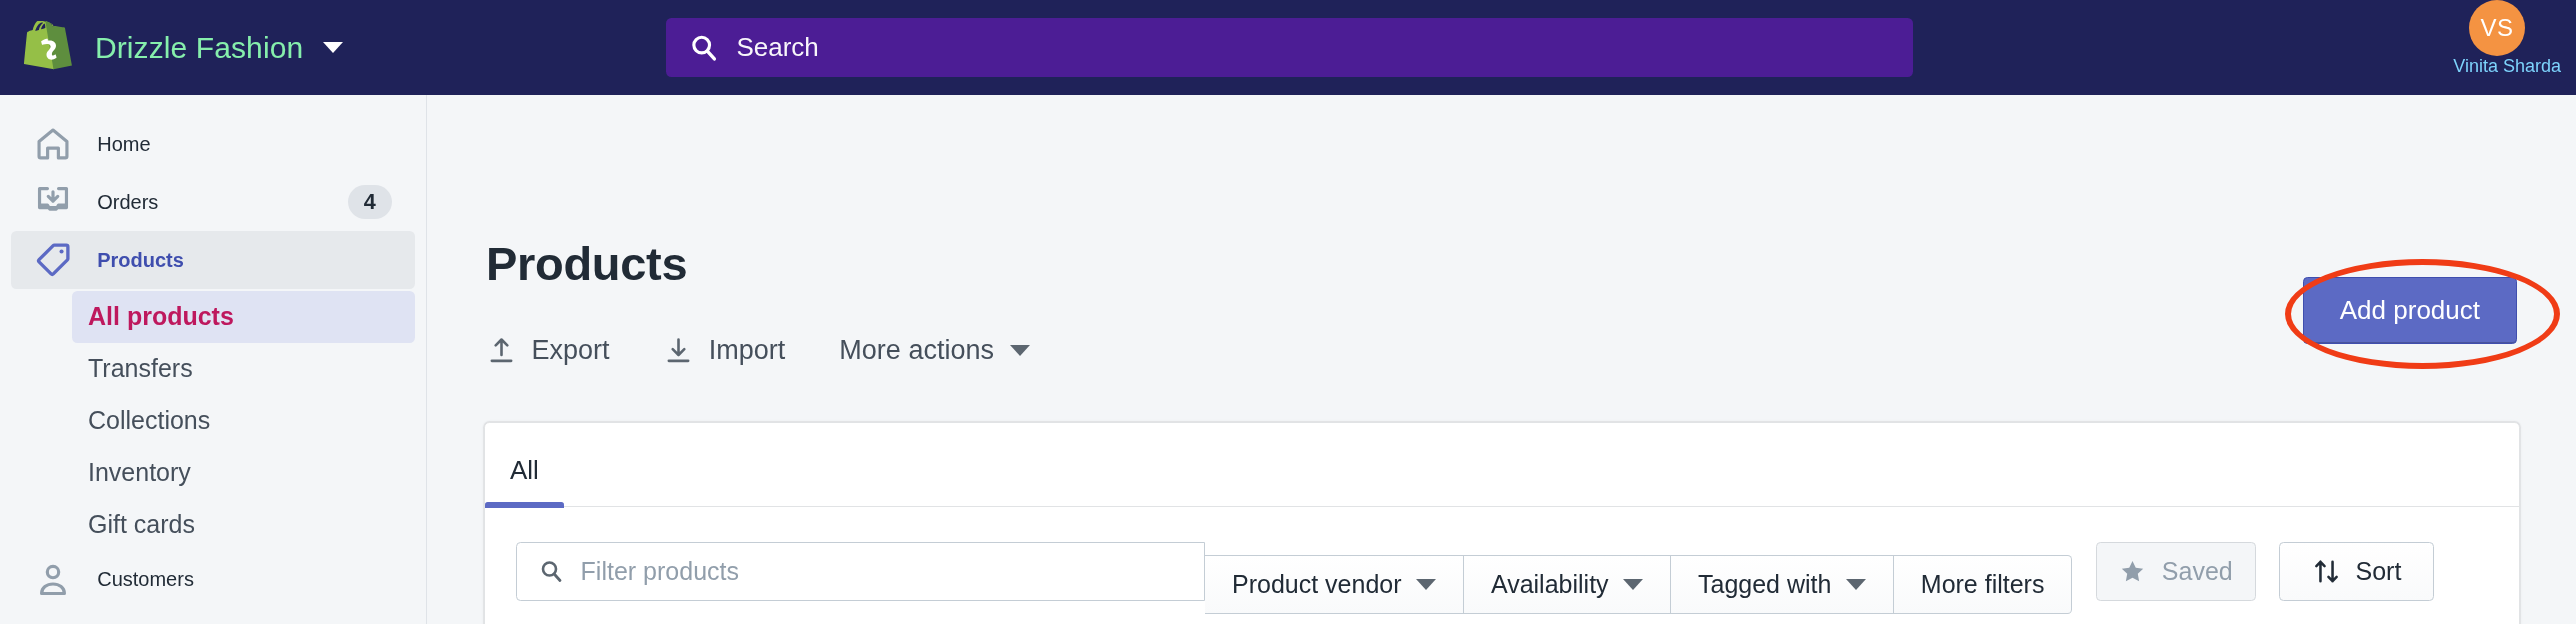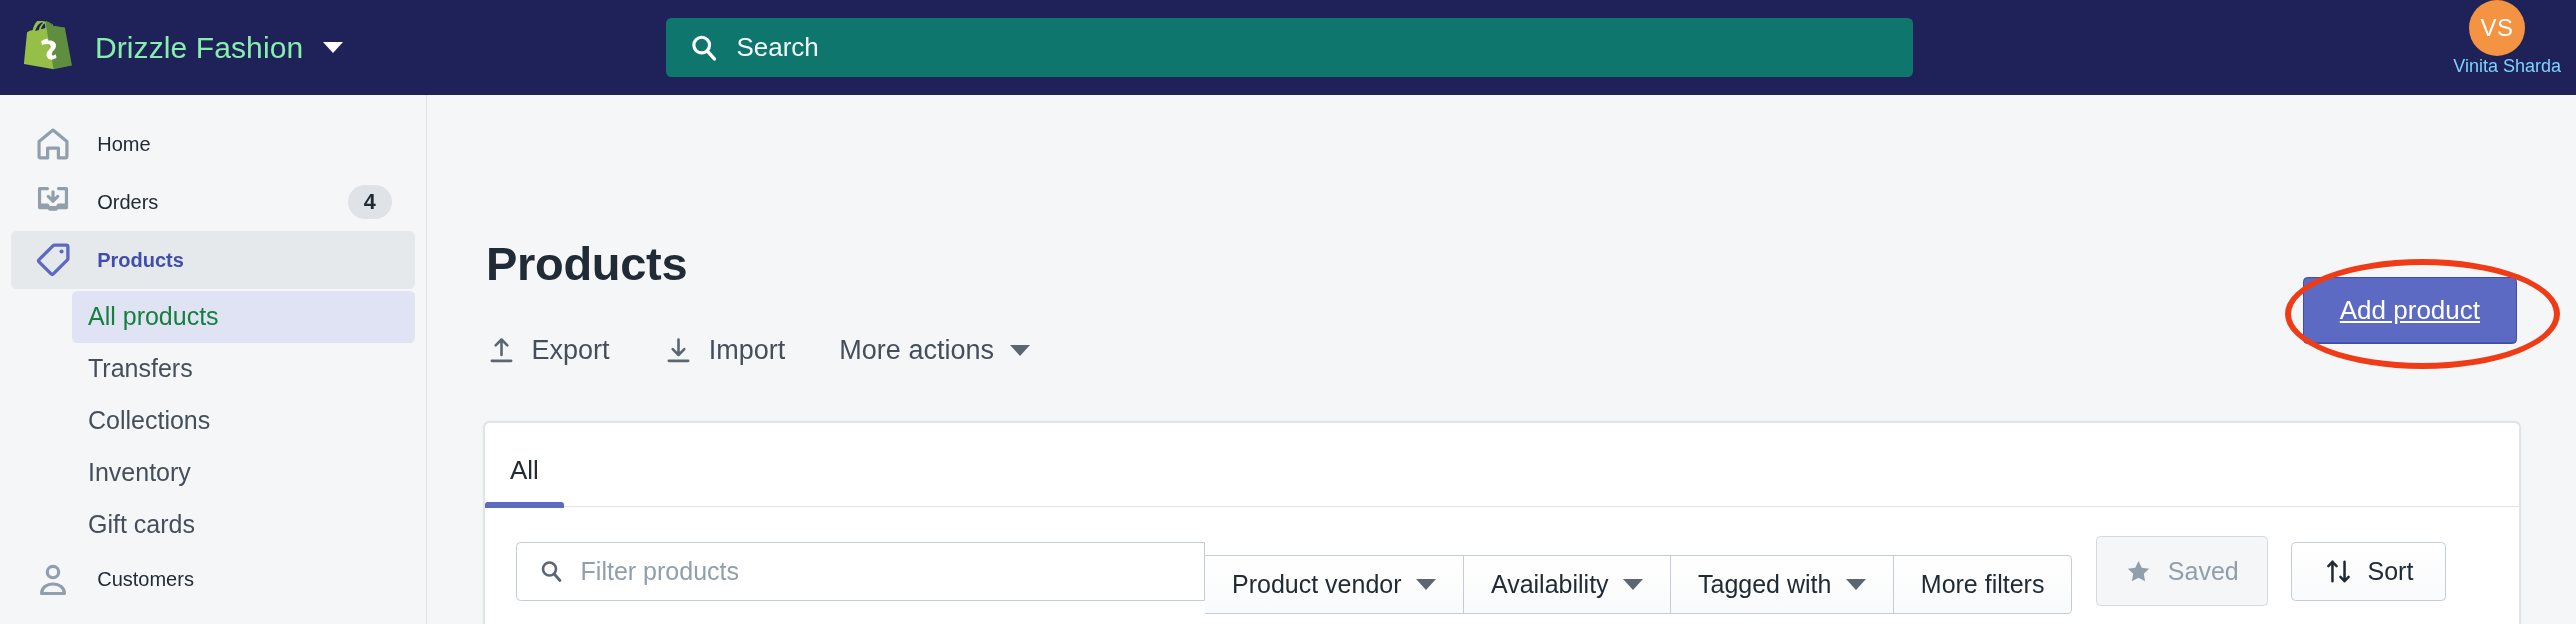--- a/index.html
+++ b/index.html
@@ -29,21 +29,21 @@
   .brand-caret {
     margin-left: 20px; width: 0; height: 0;
     border-left: 10.8px solid transparent;
     border-right: 10.8px solid transparent;
     border-top: 11.7px solid #ffffff;
   }
 
   .searchbar {
     position: absolute; left: 666px; top: 18px;
     width: 1247px; height: 59px;
-    background: #0f766e;
+    background: #4c1d95;
     border-radius: 5.4px;
     display: flex; align-items: center;
     padding-left: 23.4px;
   }
   .search-ico { width: 29px; height: 29px; flex: 0 0 auto; }
   .search-text {
     color: #ffffff; font-size: 26px; margin-left: 18px;
     opacity: .96;
   }
 
@@ -90,21 +90,21 @@
     line-height: 1.25;
   }
   .subnav { margin-top: 1.8px; }
   .subnav-item {
     display: flex; align-items: center;
     height: 52px; margin: 0 10.8px 0 72px;
     padding-left: 16px; border-radius: 5.4px;
     font-size: 25px; color: #454f5b;
   }
   .subnav-item.selected {
-    background: #dfe3f3; color: #15803d; font-weight: normal;
+    background: #dfe3f3; color: #be185d; font-weight: bold;
   }
 
   
   .main {
     position: absolute; left: 428px; top: 95px;
     width: 2148px; height: 530px;
     background: #f4f6f8;
     overflow: hidden;
   }
   .page-title {
@@ -132,21 +132,20 @@
 
   .add-product-btn {
     position: absolute; right: 59px; top: 182px;
     background: #5c6ac4;
     color: #ffffff; font-size: 26px;
     border: 0.9px solid #3f4eae;
     border-radius: 4.5px;
     padding: 17px 36px;
     box-shadow: inset 0 -0.9px 0 rgba(0,0,0,.2);
     cursor: pointer;
-    text-decoration: underline;
   }
   .annot-ellipse {
     position: absolute; right: 16px; top: 164px;
     width: 275px; height: 110px;
     border: 6.3px solid #f03c16;
     border-radius: 50%;
     pointer-events: none;
   }
 
   
@@ -198,23 +197,23 @@
     border: 0.9px solid #c4cdd5; border-left: none;
     background: linear-gradient(180deg,#ffffff,#f9fafb);
     font-size: 25px; color: #212b36;
     white-space: nowrap;
     margin-top: 26px;
   }
   .fbtn:last-child { border-radius: 0 4.5px 4.5px 0; }
   .fbtn .action-caret { border-top-color:#5c6670; margin-left:14.4px; }
 
   .saved-btn {
-    margin-left: 23.4px; height: 70px;
+    margin-left: 23.4px; height: 59px;
     display: flex; align-items: center; justify-content: center;
-    padding: 0 28px;
+    padding: 0 22px;
     border: 0.9px solid #d5d9dd; border-radius: 4.5px;
     background: #f4f6f8; color: #919eab; font-size: 25px;
   }
   .star-ico { width: 27px; height: 27px; margin-right: 16px; }
   .sort-btn {
     margin-left: 23.4px; height: 59px;
     display: flex; align-items: center; justify-content: center;
     padding: 0 32px;
     border: 0.9px solid #c4cdd5; border-radius: 4.5px;
     background: linear-gradient(180deg,#ffffff,#f9fafb);

